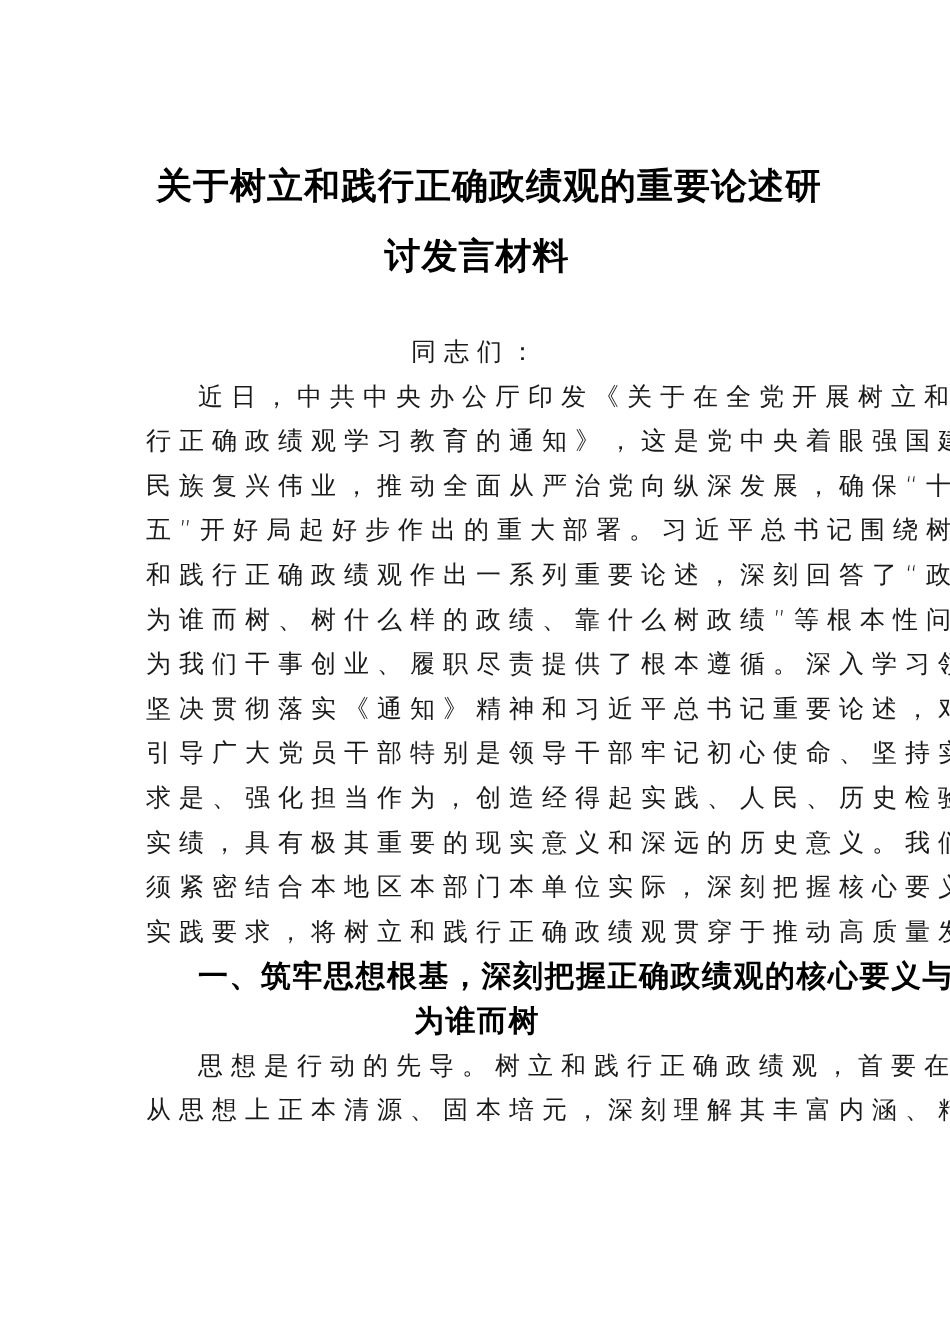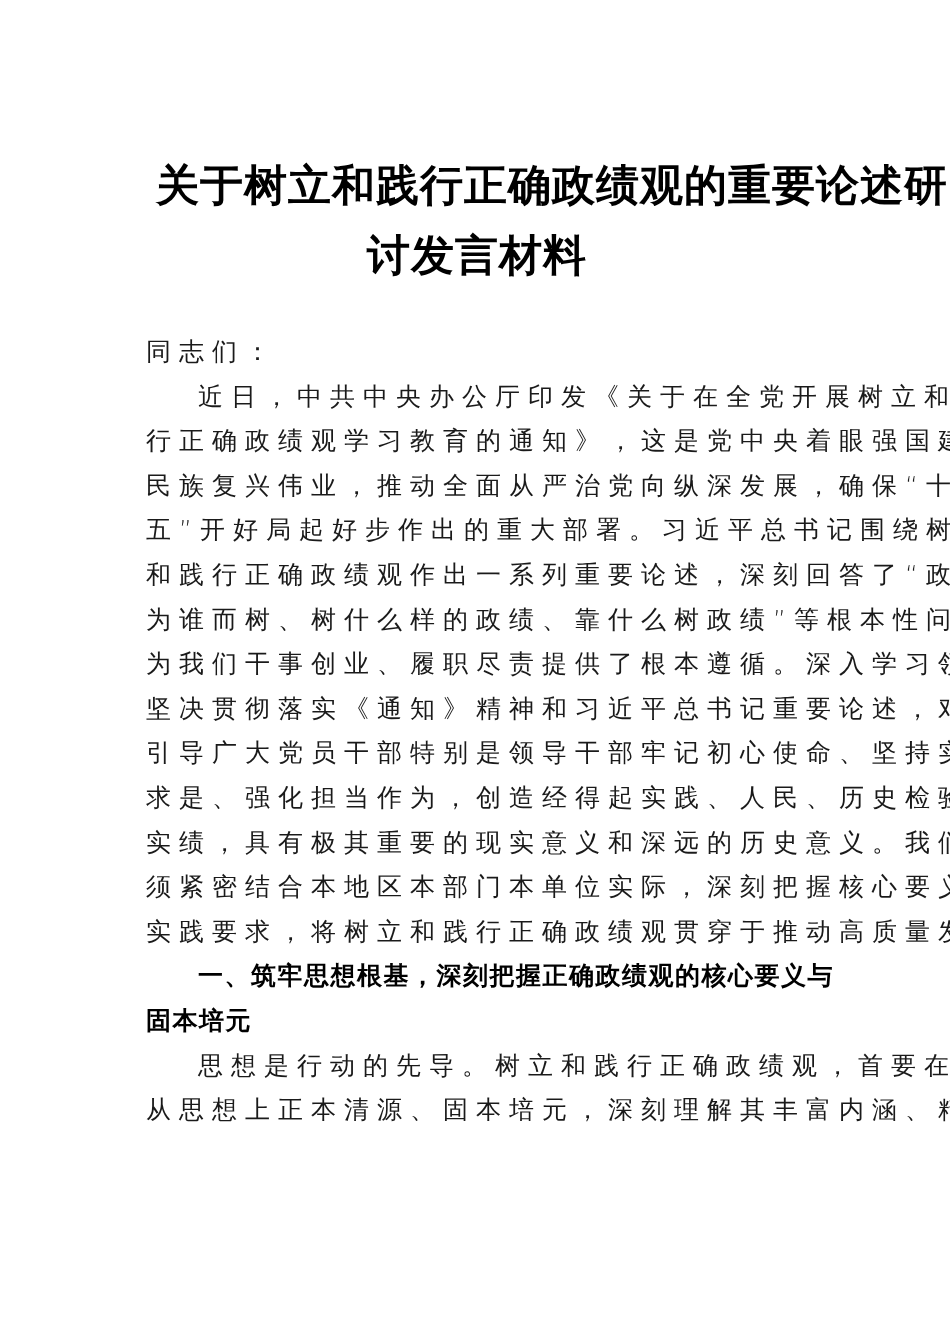--- a/index.html
+++ b/index.html
@@ -20,21 +20,21 @@
       top: 0;
       width: 662px;
     }
     .title {
       position: absolute;
       left: 0;
       width: 662px;
       text-align: center;
       font-family: "DejaVu Serif", "Liberation Serif", serif;
       font-weight: bold;
-      font-size: 43px;
+      font-size: 36px;
       line-height: 40px;
       letter-spacing: 1px;
       color: #000;
       white-space: nowrap;
     }
     .title.l1 { top: 165px; left: 10px; }
     .title.l2 { top: 236px; font-family: Liberation Serif, serif; }
     .body {
       position: absolute;
       left: 0;
@@ -44,27 +44,28 @@
     .line {
       display: block;
       height: 44.6px;
       line-height: 44.6px;
       font-family: "DejaVu Sans", "Liberation Sans", sans-serif;
       font-size: 25px;
       letter-spacing: 8px;
       white-space: nowrap;
       color: #1a1a1a;
       font-weight: 300;
+      text-align: center;
     }
     .line.indent { padding-left: 52px; }
     .line.heading {
       font-weight: bold;
       letter-spacing: 1.5px;
       color: #000;
-      font-size: 25px;
+      font-size: 30px;
     }
     .line.heading.indent { padding-left: 52px; }
   </style>
 </head>
 <body>
 
 <div class="page">
 
   <div class="title l1">关于树立和践行正确政绩观的重要论述研</div>
   <div class="title l2">讨发言材料</div>
@@ -83,21 +84,21 @@
       <span class="line">坚决贯彻落实《通知》精神和习近平总书记重要论述，对于</span>
       <span class="line">引导广大党员干部特别是领导干部牢记初心使命、坚持实事</span>
       <span class="line">求是、强化担当作为，创造经得起实践、人民、历史检验的</span>
       <span class="line">实绩，具有极其重要的现实意义和深远的历史意义。我们必</span>
       <span class="line">须紧密结合本地区本部门本单位实际，深刻把握核心要义和</span>
       <span class="line">实践要求，将树立和践行正确政绩观贯穿于推动高质量发展</span>
     </div>
 
     <div>
       <span class="line heading indent">一、筑牢思想根基，深刻把握正确政绩观的核心要义与</span>
-      <span class="line heading">固本培元</span>
+      <span class="line heading">为谁而树</span>
     </div>
 
     <div>
       <span class="line indent">思想是行动的先导。树立和践行正确政绩观，首要在于</span>
       <span class="line">从思想上正本清源、固本培元，深刻理解其丰富内涵、精神</span>
     </div>
   </div>
 </div>
 
 </body></html>

